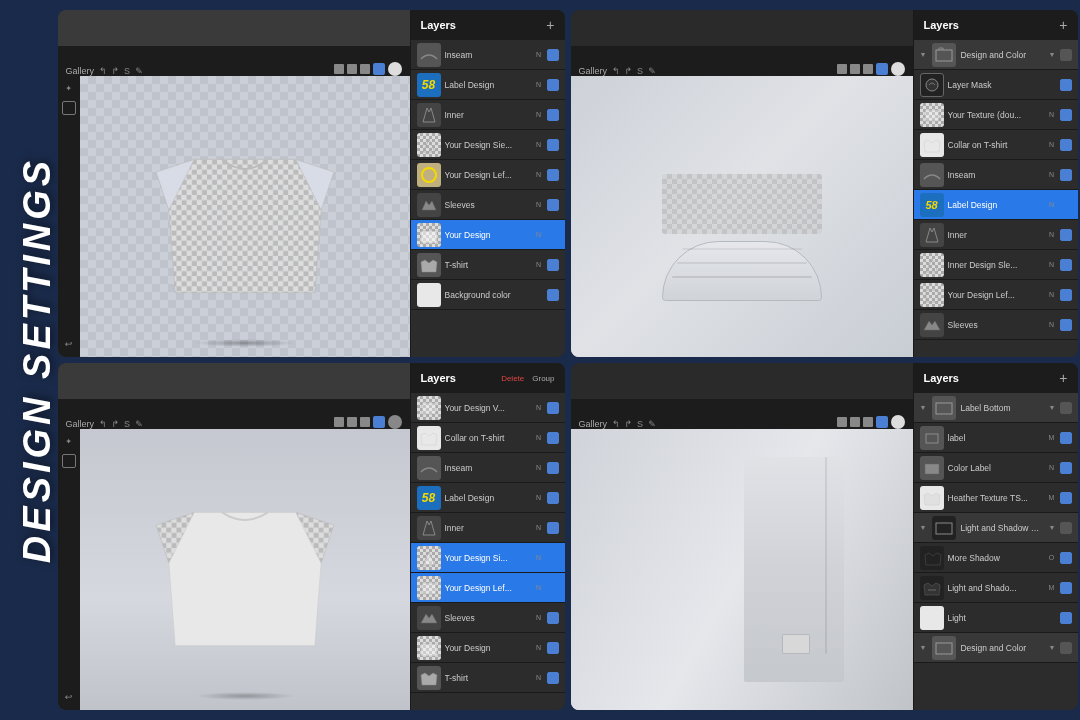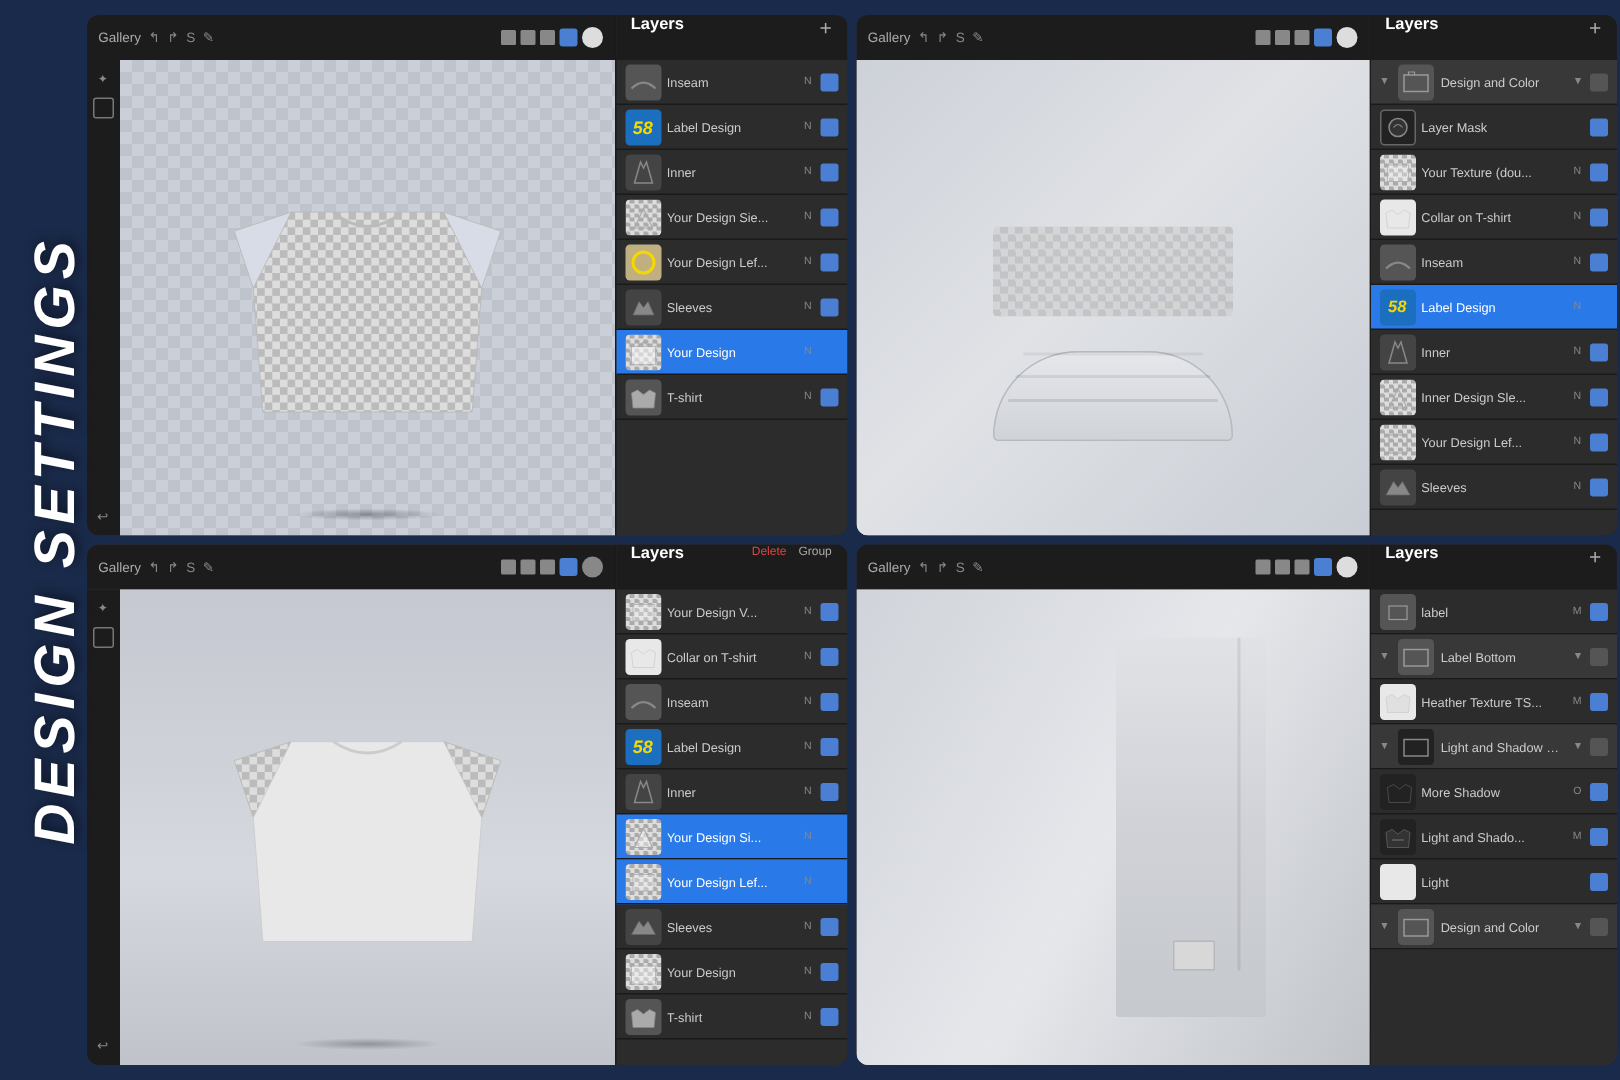--- a/index.html
+++ b/index.html
@@ -74,23 +74,24 @@
       background: #3a3a3a;
       display: flex;
       flex-direction: column;
       position: relative;
     }
 
     .canvas-toolbar {
       height: 30px;
       background: #1c1c1c;
       display: flex;
-      align-items: center;
+      align-items: flex-end;
       padding: 0 8px;
       gap: 5px;
+      margin-top: 36px;
     }
 
     .canvas-body {
       flex: 1;
       display: flex;
       align-items: center;
       justify-content: center;
       background: #c8cdd6;
       position: relative;
       overflow: hidden;
@@ -125,21 +126,21 @@
       background: #2c2c2c;
       display: flex;
       flex-direction: column;
       border-left: 1px solid #1a1a1a;
     }
 
     .layers-header {
       height: 30px;
       background: #1c1c1c;
       display: flex;
-      align-items: flex-start;
+      align-items: center;
       padding: 0 10px;
       gap: 4px;
     }
 
     .layers-title {
       font-size: 11px;
       color: #fff;
       font-weight: 600;
       flex: 1;
     }
@@ -401,20 +402,26 @@
           <div class="layer-checkbox checked-blue"></div>
         </div>
         <div class="layer-item">
           <div class="layer-thumb tshirt-thumb">
             <svg viewBox="0 0 22 18" width="22" height="18">
                 <path d="M3,6 L7,4 L11,7 L15,4 L19,6 L18,16 L4,16 Z" fill="#aaa" stroke="#888" stroke-width="0.5"></path>
               </svg>
           </div>
           <span class="layer-name">T-shirt</span>
           <span class="layer-badge">N</span>
+          <div class="layer-checkbox checked"></div>
+        </div>
+        <div class="layer-item">
+          <div class="layer-thumb white-bg"></div>
+          <span class="layer-name">Background color</span>
+          <span class="layer-badge"></span>
           <div class="layer-checkbox checked"></div>
         </div>
       </div>
     </div>
 
     <div class="panel right-panel">
 
       <div style="flex:1;display:flex;flex-direction:column;">
         <div class="canvas-toolbar">
           <span style="font-size:9px;color:#aaa;">Gallery</span>
@@ -740,42 +747,52 @@
 
           <div style="position:absolute;top:10%;right:25%;width:2px;height:70%;background:rgba(0,0,0,0.08);border-radius:1px;"></div>
         </div>
       </div>
 
       <div class="layers-panel" style="width:165px;">
         <div class="layers-header">
           <span class="layers-title">Layers</span>
           <span class="layers-add">+</span>
         </div>
-        <div class="layer-item">
-          <div class="layer-thumb" style="background:#555;">
-            <svg viewBox="0 0 20 18" width="20" height="18">
-                <rect x="4" y="5" width="12" height="9" fill="none" stroke="#999" stroke-width="0.8"></rect>
-              </svg>
-          </div>
-          <span class="layer-name">label</span>
-          <span class="layer-badge">M</span>
-          <div class="layer-checkbox checked"></div>
-        </div>
         <div class="layer-item" style="background:#383838;">
           <span style="font-size:7px;color:#888;margin-right:2px;">▼</span>
           <div class="layer-thumb" style="background:#555;">
             <svg viewBox="0 0 20 18" width="20" height="18">
                 <rect x="2" y="4" width="16" height="11" fill="none" stroke="#999" stroke-width="1"></rect>
               </svg>
           </div>
           <span class="layer-name">Label Bottom</span>
           <span style="font-size:7px;color:#888;">▼</span>
           <div class="layer-checkbox" style="background:#555;border-color:#555;"></div>
         </div>
         <div class="layer-item">
+          <div class="layer-thumb" style="background:#555;">
+            <svg viewBox="0 0 20 18" width="20" height="18">
+                <rect x="4" y="5" width="12" height="9" fill="none" stroke="#999" stroke-width="0.8"></rect>
+              </svg>
+          </div>
+          <span class="layer-name">label</span>
+          <span class="layer-badge">M</span>
+          <div class="layer-checkbox checked"></div>
+        </div>
+        <div class="layer-item">
+          <div class="layer-thumb" style="background:#555;">
+            <svg viewBox="0 0 20 18" width="20" height="18">
+                <rect x="3" y="5" width="14" height="10" fill="#888" stroke="#666" stroke-width="0.5"></rect>
+              </svg>
+          </div>
+          <span class="layer-name">Color Label</span>
+          <span class="layer-badge">N</span>
+          <div class="layer-checkbox checked"></div>
+        </div>
+        <div class="layer-item">
           <div class="layer-thumb white-bg">
             <svg viewBox="0 0 22 18" width="22" height="18">
                 <path d="M3,6 L7,4 L11,7 L15,4 L19,6 L18,16 L4,16 Z" fill="#e0e0e0" stroke="#ccc" stroke-width="0.5"></path>
               </svg>
           </div>
           <span class="layer-name">Heather Texture TS...</span>
           <span class="layer-badge">M</span>
           <div class="layer-checkbox checked"></div>
         </div>
         <div class="layer-item" style="background:#383838;">

